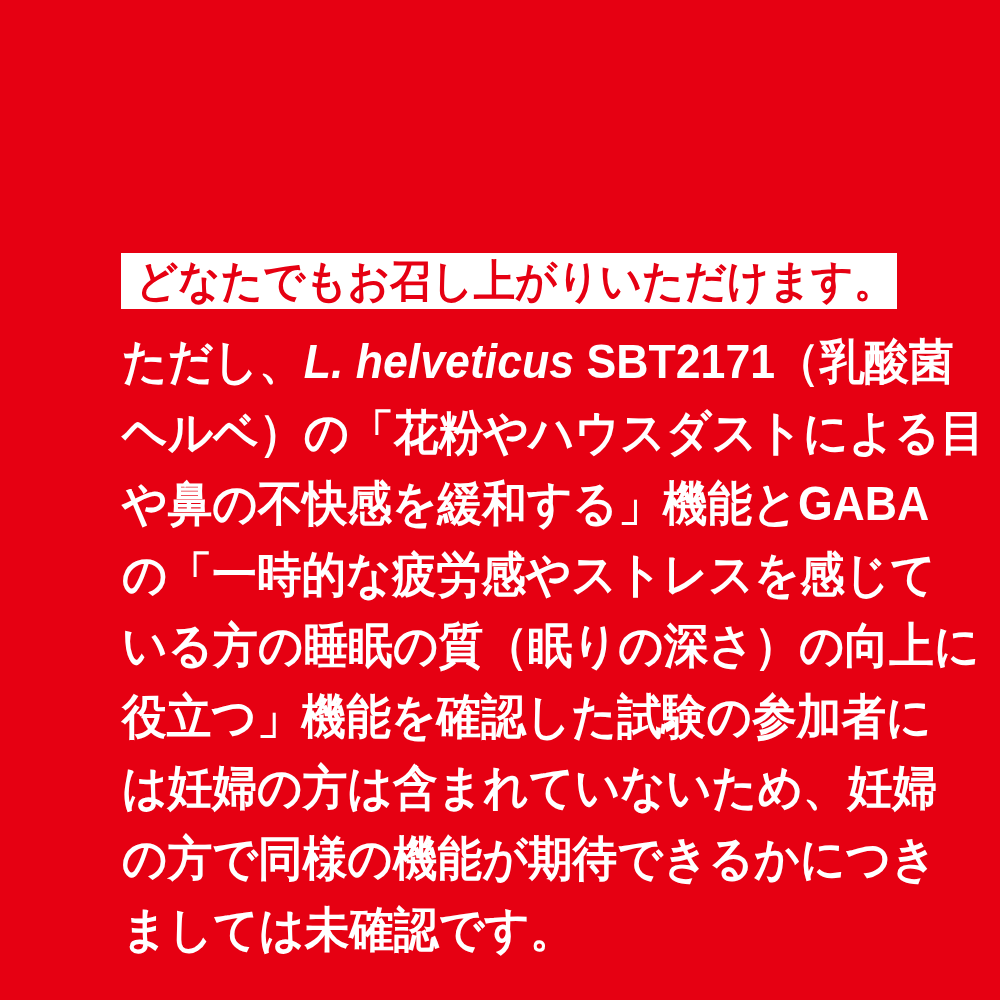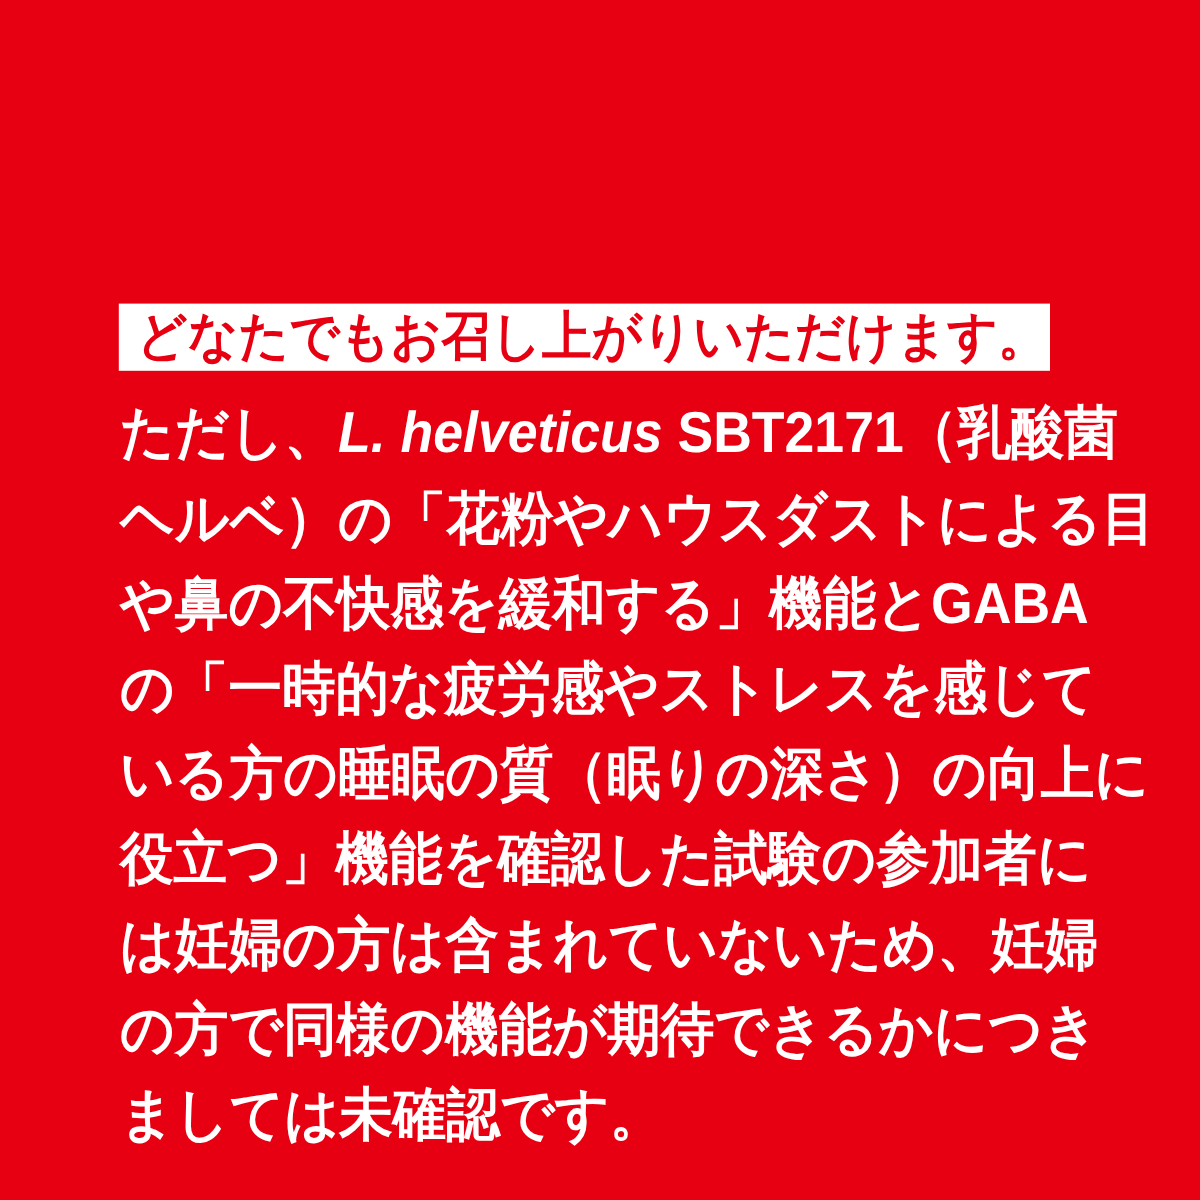--- a/index.html
+++ b/index.html
@@ -11,20 +11,21 @@
     height: 1000px;
     position: relative;
     overflow: hidden;
     background: #E60012;
     font-family: "Liberation Sans", sans-serif;
   }
   .canvas {
     position: absolute;
     inset: 0;
     background: #E60012;
+    margin-left: 22px;
   }
   .headline-box {
     position: absolute;
     left: 99px;
     top: 253px;
     width: 776px;
     height: 56px;
     background: #FFFFFF;
     display: flex;
     align-items: center;

